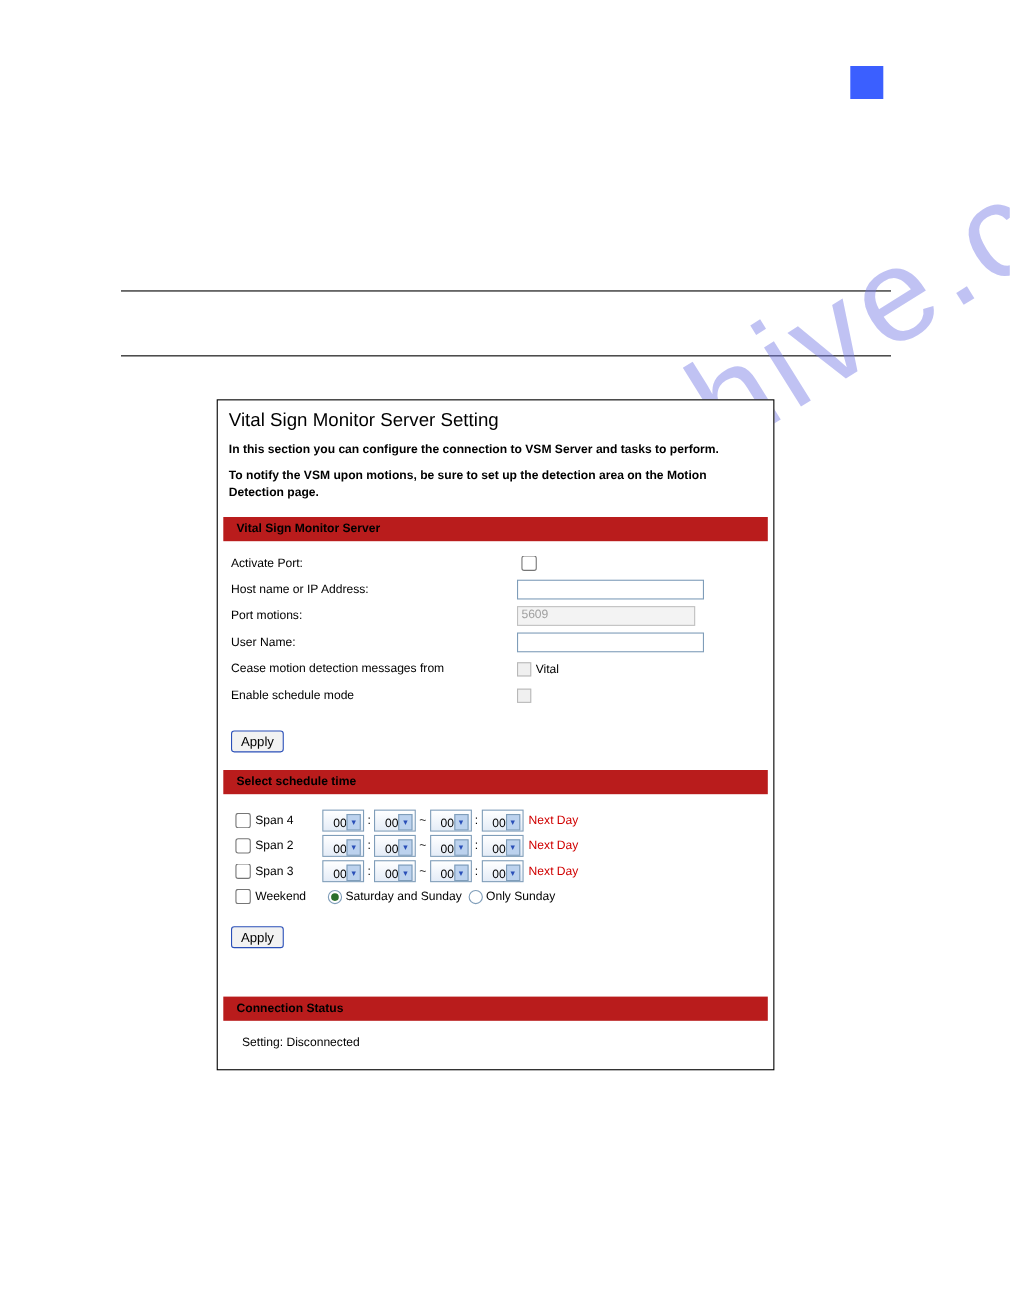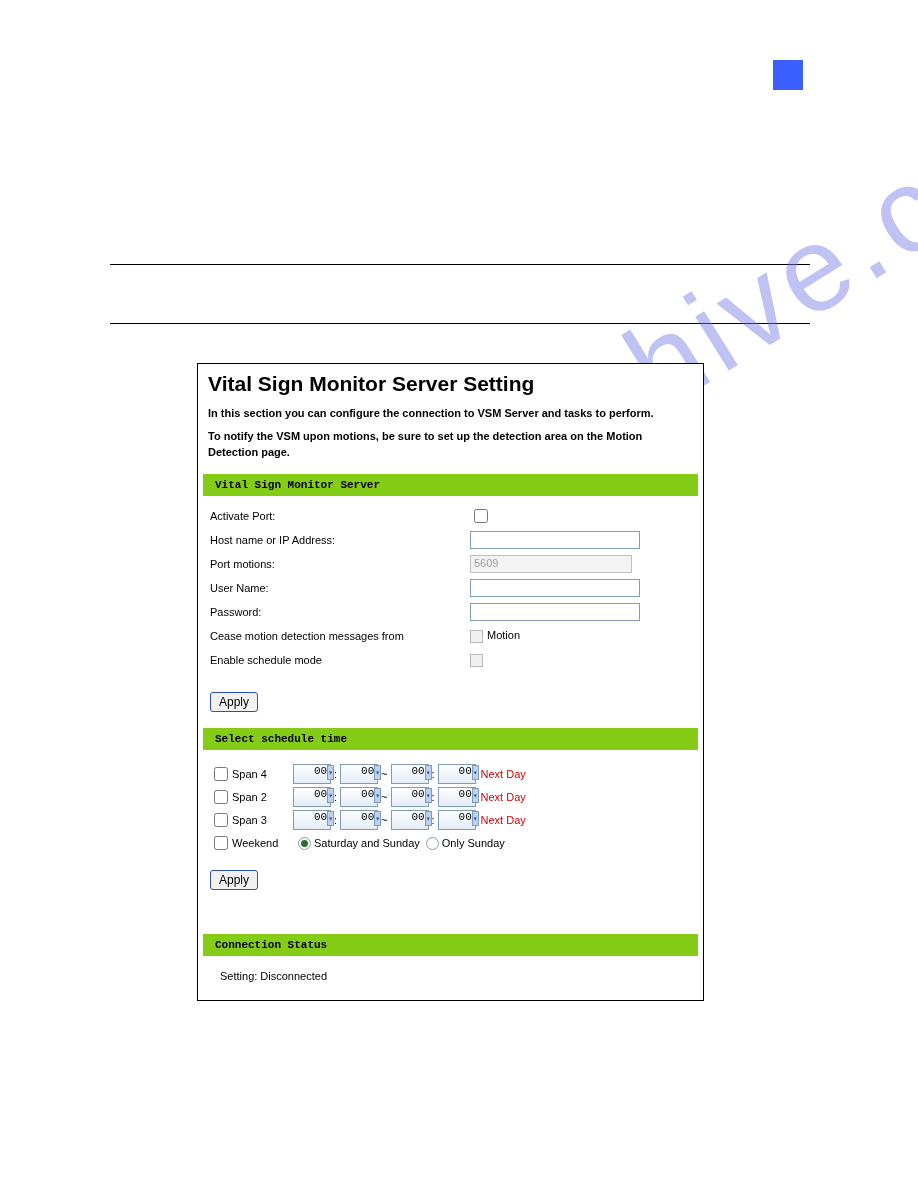--- a/index.html
+++ b/index.html
@@ -50,37 +50,36 @@
     padding: 3px 6px;
     font-size: 12px;
     font-weight: bold;
   }
   .tabbar .tab {
     text-decoration: underline;
     color: #fff;
     cursor: pointer;
   }
   .title {
-    font-size: 21px;
-    font-weight: bold;
+    font-size: 17px;
+    font-weight: normal;
     padding: 8px 10px 6px 10px;
   }
   .intro {
     font-size: 11px;
     font-weight: bold;
     padding: 4px 10px;
     line-height: 1.4;
   }
   .section-hdr {
-    background: #84cc16;
+    background: #b91c1c;
     font-weight: bold;
     padding: 5px 12px;
     margin: 10px 5px 0 5px;
     font-size: 11px;
-    font-family: Liberation Mono, monospace;
   }
   .fields {
     padding: 10px 10px 10px 12px;
   }
   .row {
     display: flex;
     align-items: center;
     margin-bottom: 4px;
     min-height: 20px;
   }
@@ -145,26 +144,25 @@
   .sched-row .slabel {
     width: 60px;
   }
   .dd {
     width: 38px;
     height: 20px;
     border: 1px solid #7f9db9;
     background: linear-gradient(#fff,#e4ecf7);
     font-size: 11px;
     display:inline-flex;
-    align-items:flex-start;
+    align-items:flex-end;
     justify-content:space-between;
-    padding: 0 2px 0 20px;
+    padding: 0 2px 0 9px;
     margin: 0 1px;
     cursor:pointer;
-    font-family:Liberation Mono, monospace;
   }
   .dd .arrow {
     width:13px;height:15px;
     background:#bcd2ee;
     border:1px solid #7f9db9;
     display:inline-flex;
     align-items:center;justify-content:center;
     font-size:8px;color:#2a4fb8;
   }
   .sep { margin: 0 2px; }
@@ -225,27 +223,23 @@
     </div>
     <div class="row">
       <div class="lab">Port motions:</div>
       <div class="val"><span class="disabled-text">5609</span></div>
     </div>
     <div class="row">
       <div class="lab">User Name:</div>
       <div class="val"><input type="text" style=""></div>
     </div>
     <div class="row">
-      <div class="lab">Password:</div>
-      <div class="val"><input type="password" style=""></div>
-    </div>
-    <div class="row">
       <div class="lab">Cease motion detection messages from</div>
       <div class="val">
-        <span class="cb-disabled"></span><span>Motion</span>
+        <span class="cb-disabled"></span><span>Vital</span>
       </div>
     </div>
     <div class="row">
       <div class="lab">Enable schedule mode</div>
       <div class="val"><span class="cb-disabled"></span></div>
     </div>
   </div>
 
   <div class="apply-btn">Apply</div>
 

